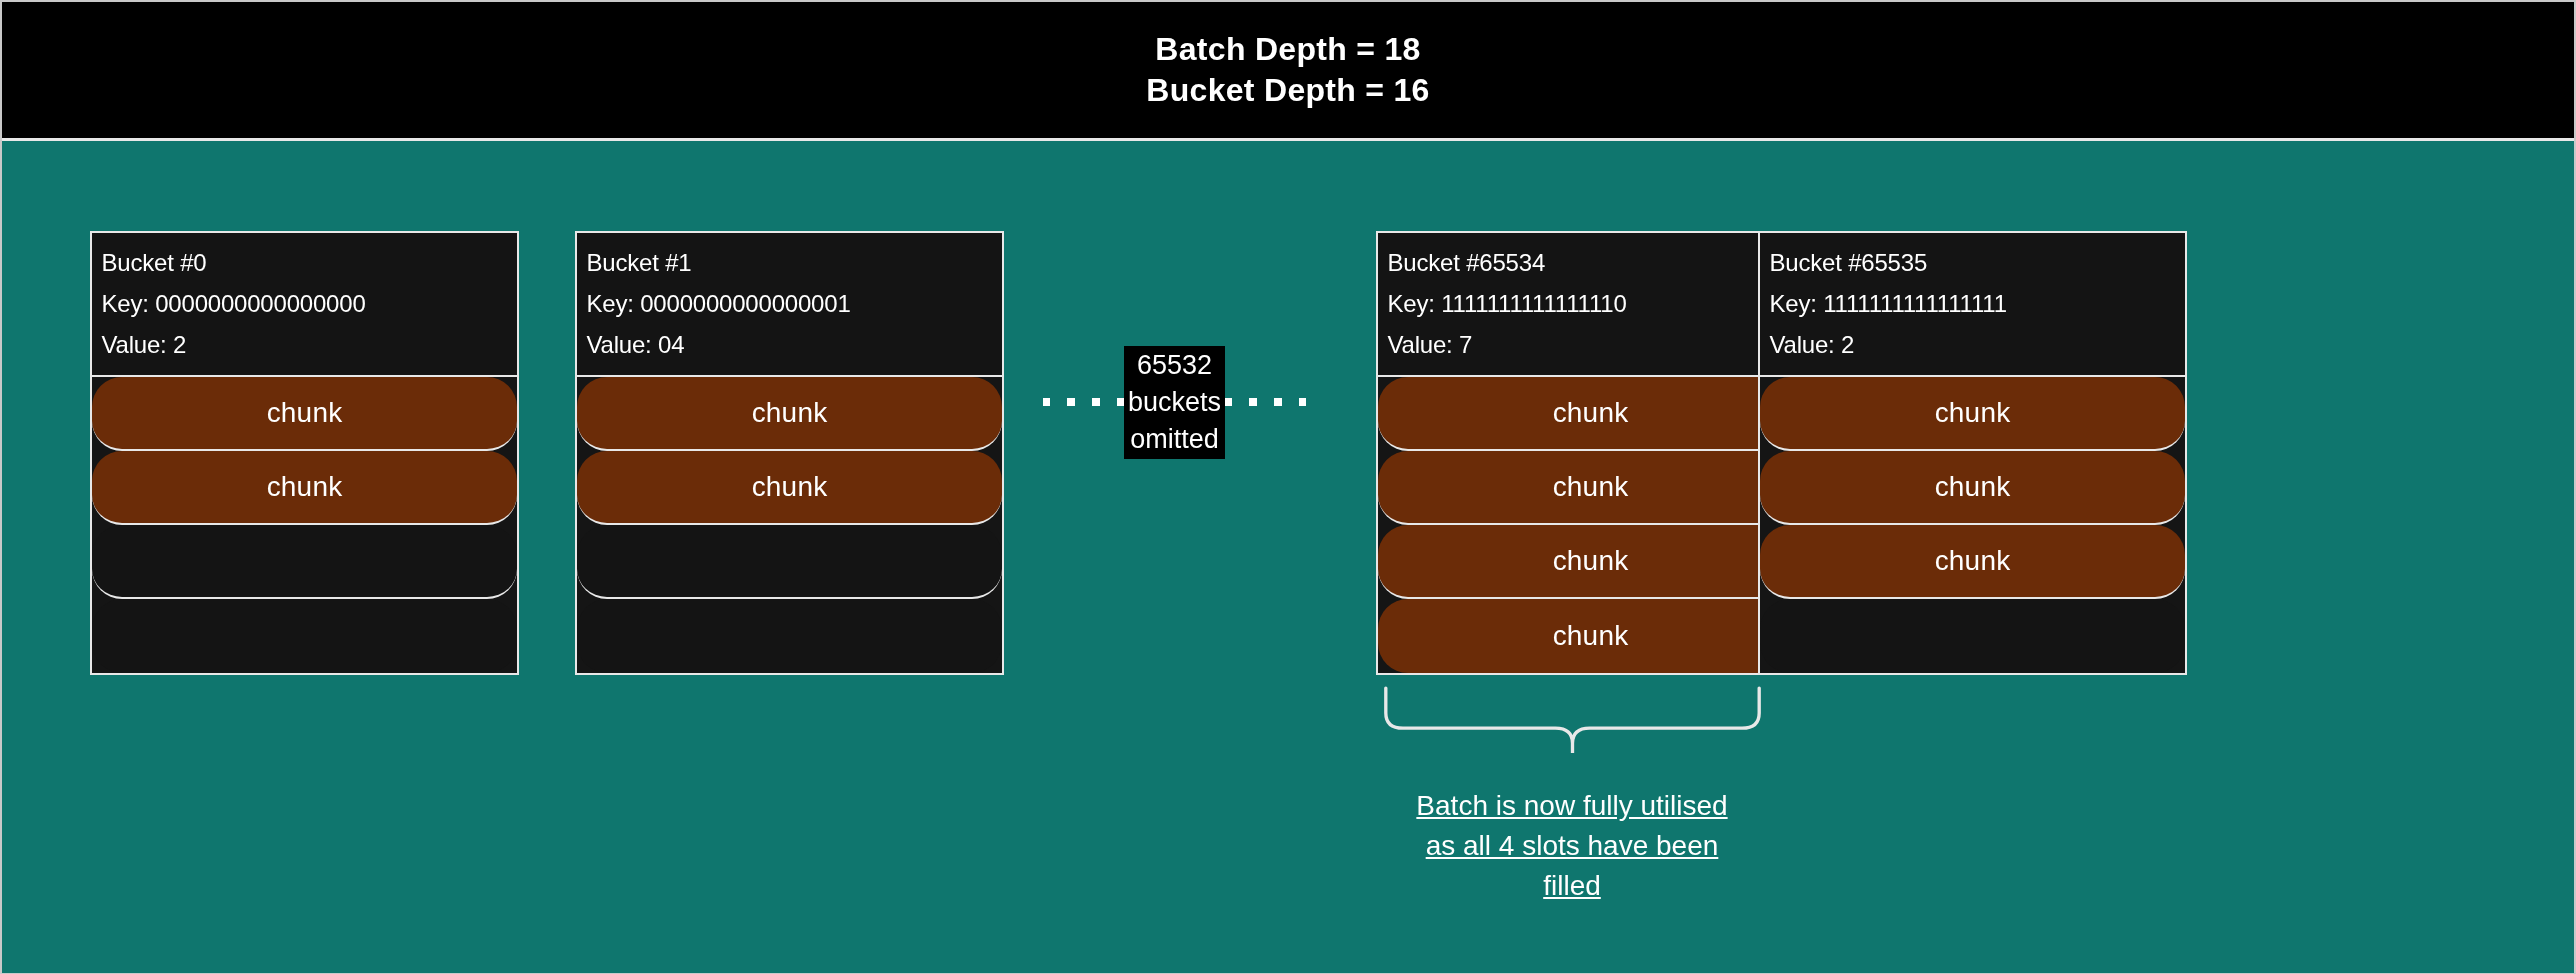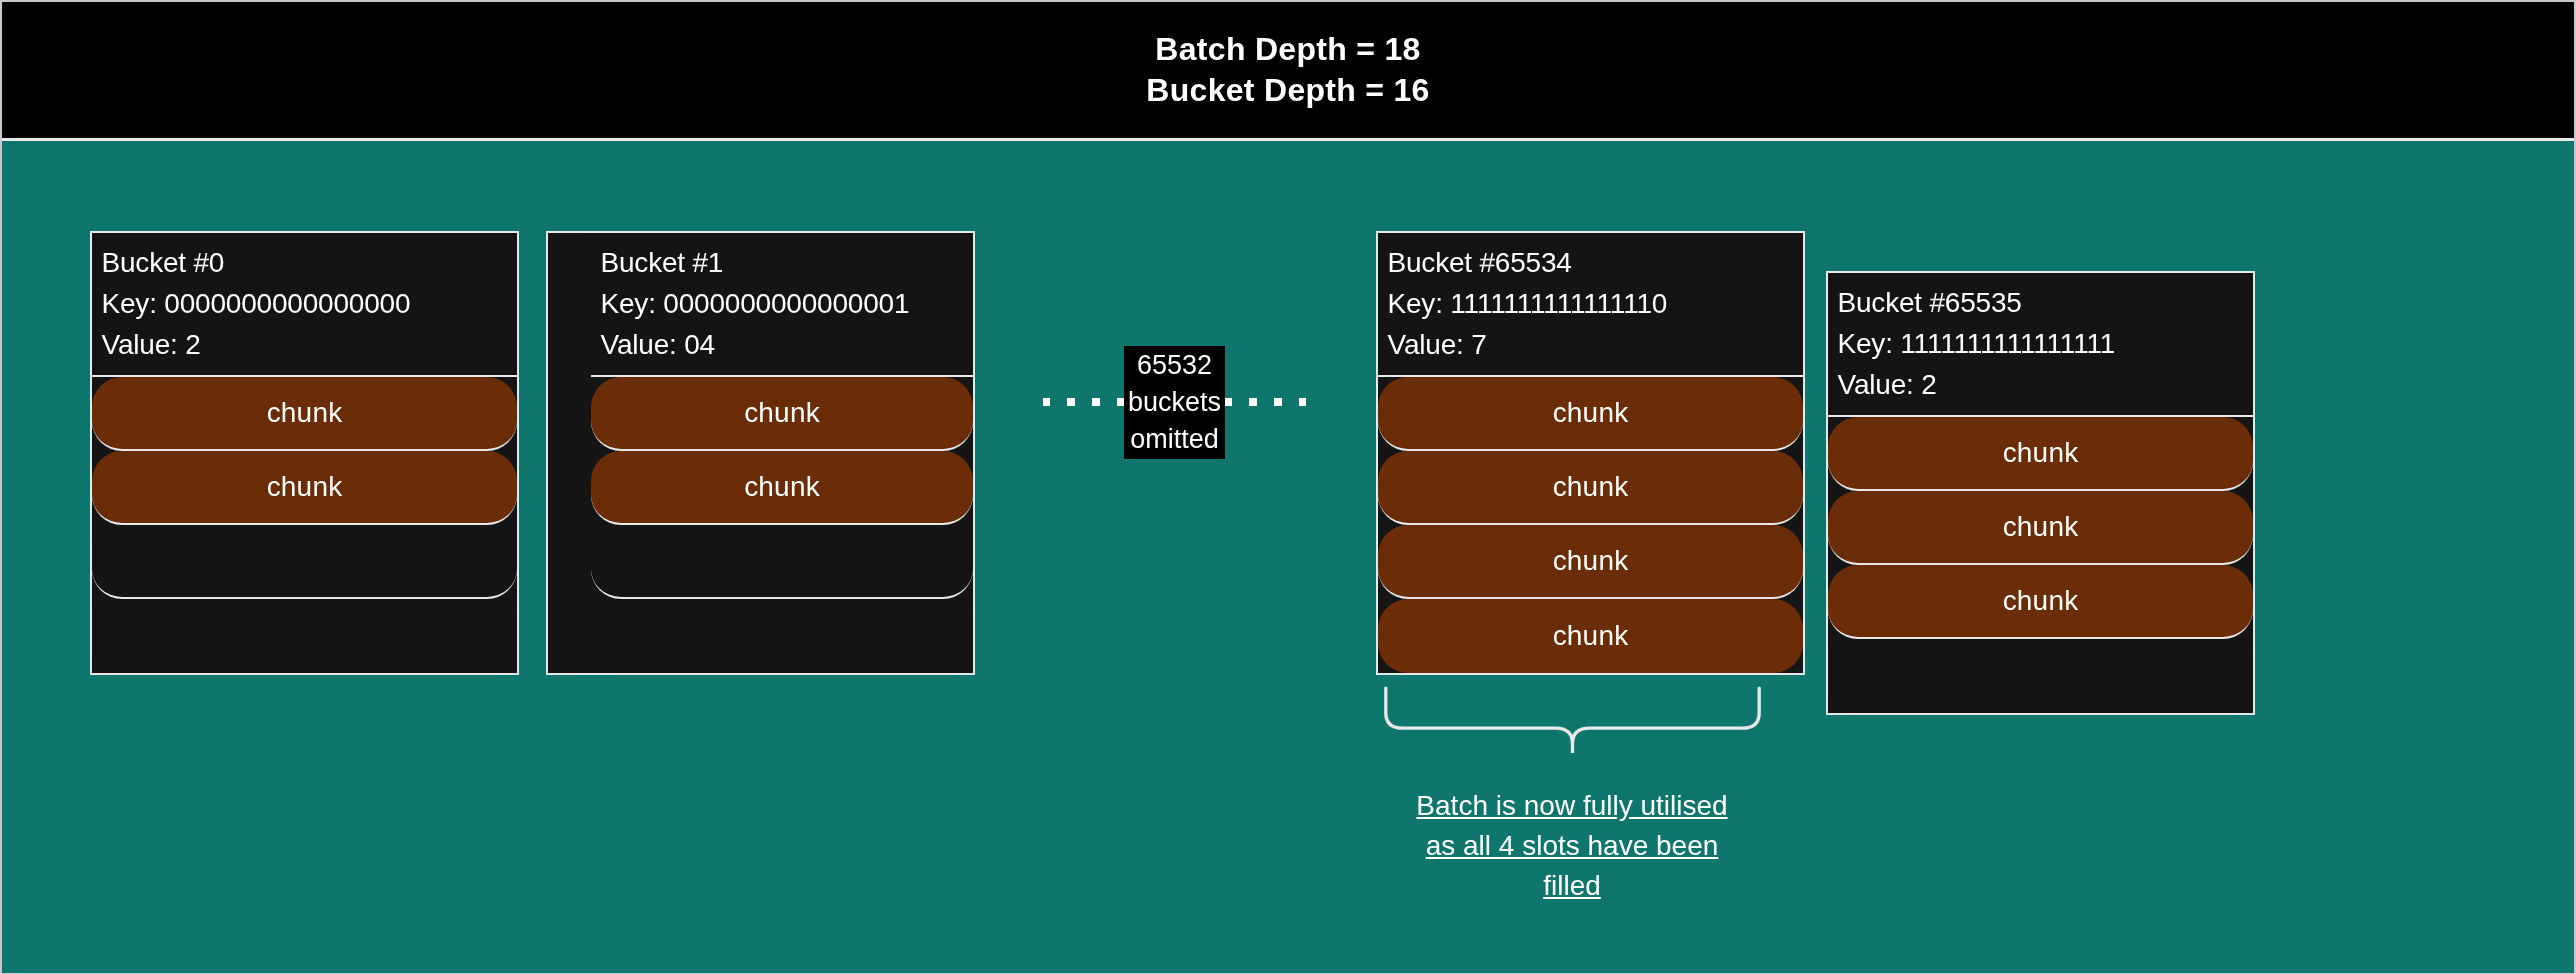--- a/index.html
+++ b/index.html
@@ -49,21 +49,21 @@
     box-sizing: border-box;
     border: 2.9px solid #e8e8e8;
     background: #151515;
   }
   .bucket-head {
     padding: 8.6px 7.6px 10.5px 9.5px;
     border-bottom: 2.9px solid #e8e8e8;
     background: #141414;
   }
   .bucket-head div {
-    font-size: 28px;
+    font-size: 24px;
     line-height: 41px;
     white-space: nowrap;
     letter-spacing: -0.2px;
   }
   .slot {
     height: 74px;
     box-sizing: border-box;
     border-bottom: 2.9px solid #e8e8e8;
     display: flex;
     align-items: center;
@@ -154,21 +154,21 @@
         <div class="slot filled">
           <span class="slot-label">chunk</span>
         </div>
         <div class="slot empty">
           <span class="slot-label">chunk</span>
         </div>
         <div class="slot empty">
           <span class="slot-label">chunk</span>
         </div>
       </div>
-      <div class="bucket" style="left: 544px; top: 229px; padding-left: 43px;">
+      <div class="bucket" style="left: 573px; top: 229px;">
         <div class="bucket-head">
           <div>Bucket #1</div>
           <div>Key: 0000000000000001</div>
           <div>Value: 04</div>
         </div>
         <div class="slot filled">
           <span class="slot-label">chunk</span>
         </div>
         <div class="slot filled">
           <span class="slot-label">chunk</span>
@@ -192,21 +192,21 @@
         <div class="slot filled">
           <span class="slot-label">chunk</span>
         </div>
         <div class="slot filled">
           <span class="slot-label">chunk</span>
         </div>
         <div class="slot filled">
           <span class="slot-label">chunk</span>
         </div>
       </div>
-      <div class="bucket" style="left: 1824px; top: 229px; margin-top: 40px;">
+      <div class="bucket" style="left: 1756px; top: 229px;">
         <div class="bucket-head">
           <div>Bucket #65535</div>
           <div>Key: 1111111111111111</div>
           <div>Value: 2</div>
         </div>
         <div class="slot filled">
           <span class="slot-label">chunk</span>
         </div>
         <div class="slot filled">
           <span class="slot-label">chunk</span>

